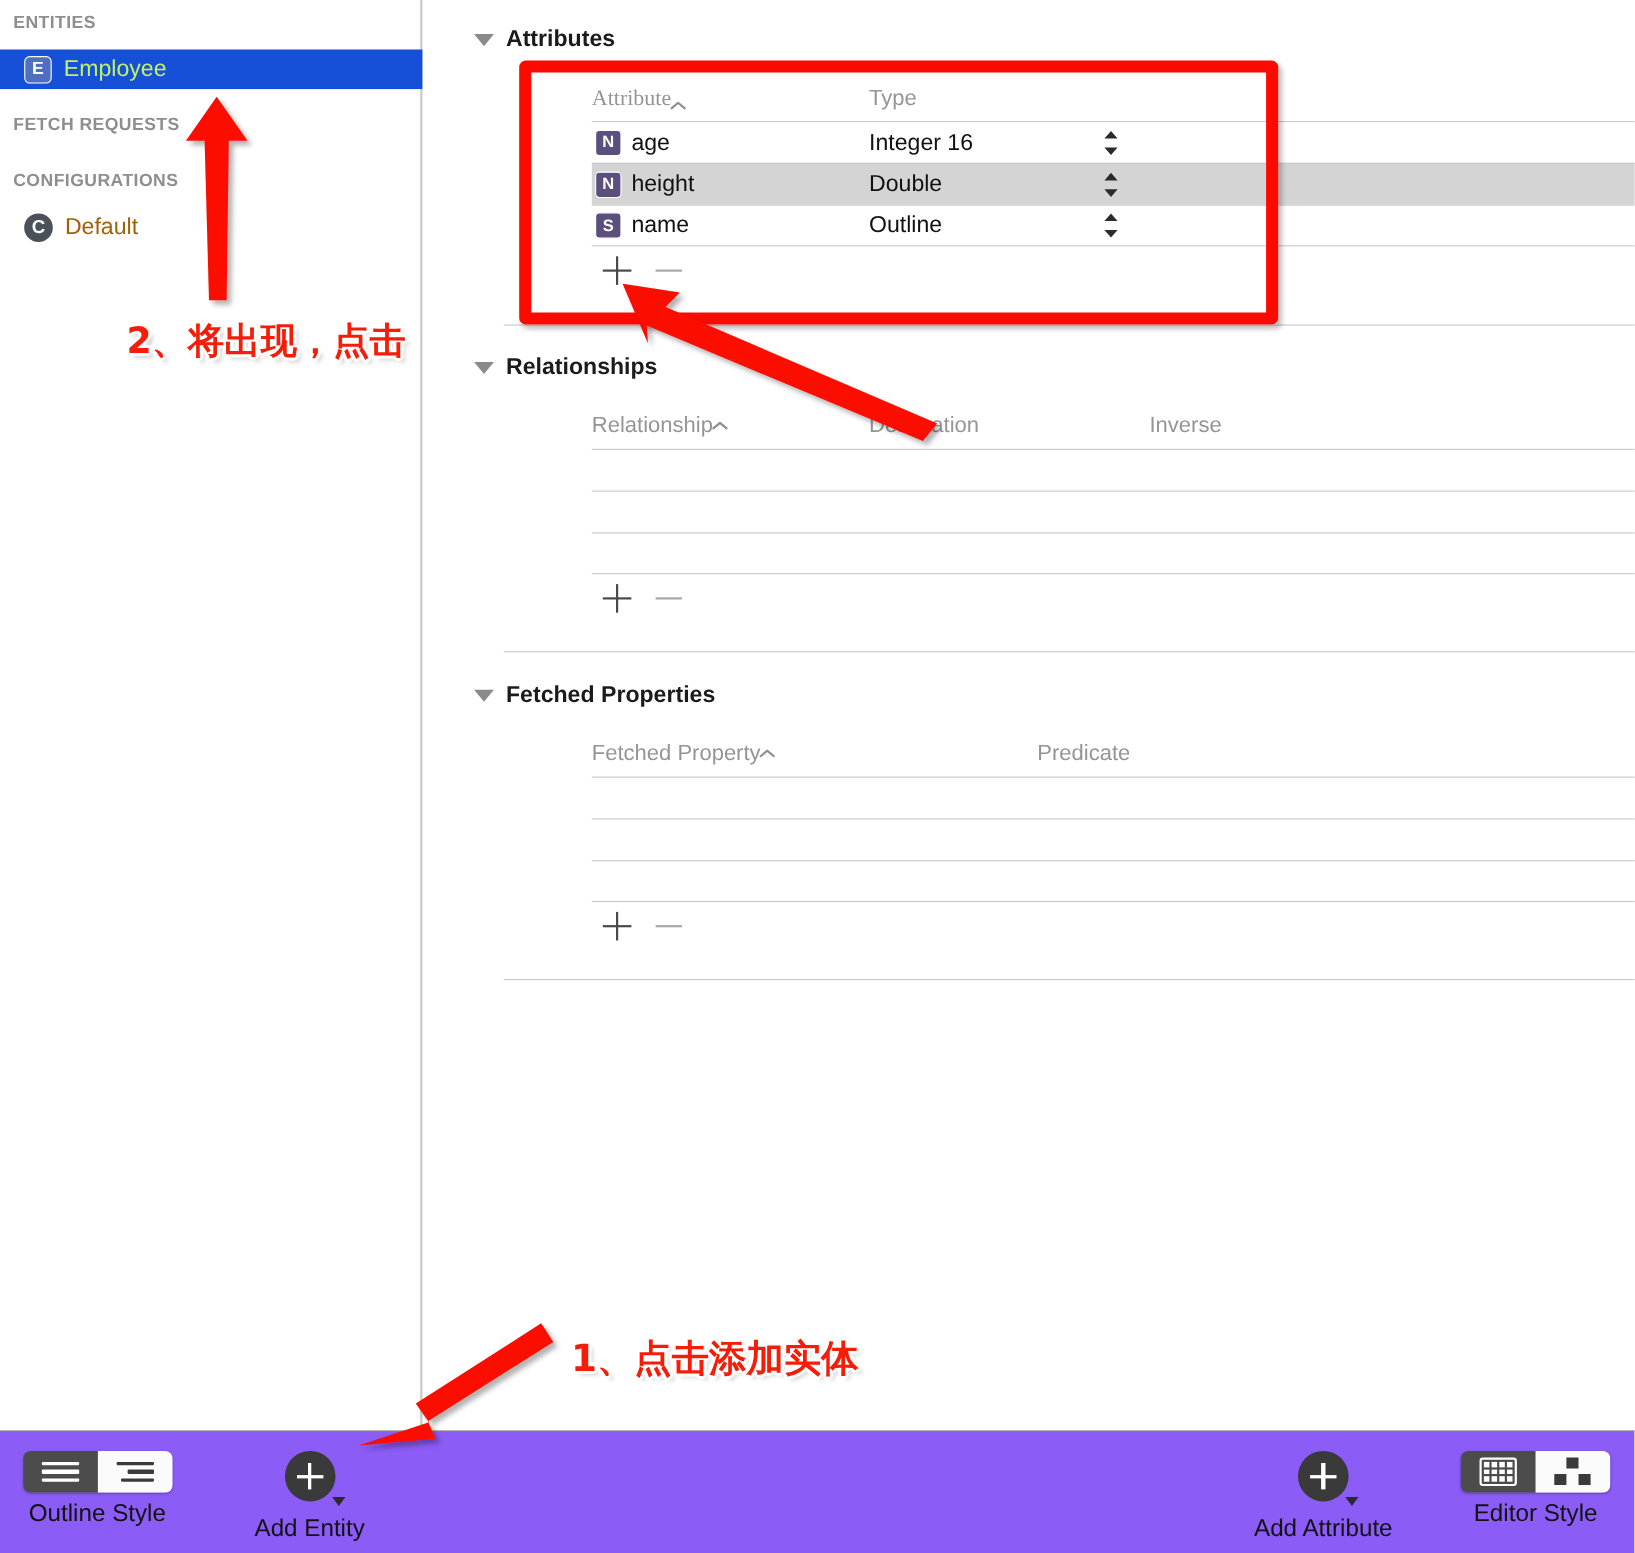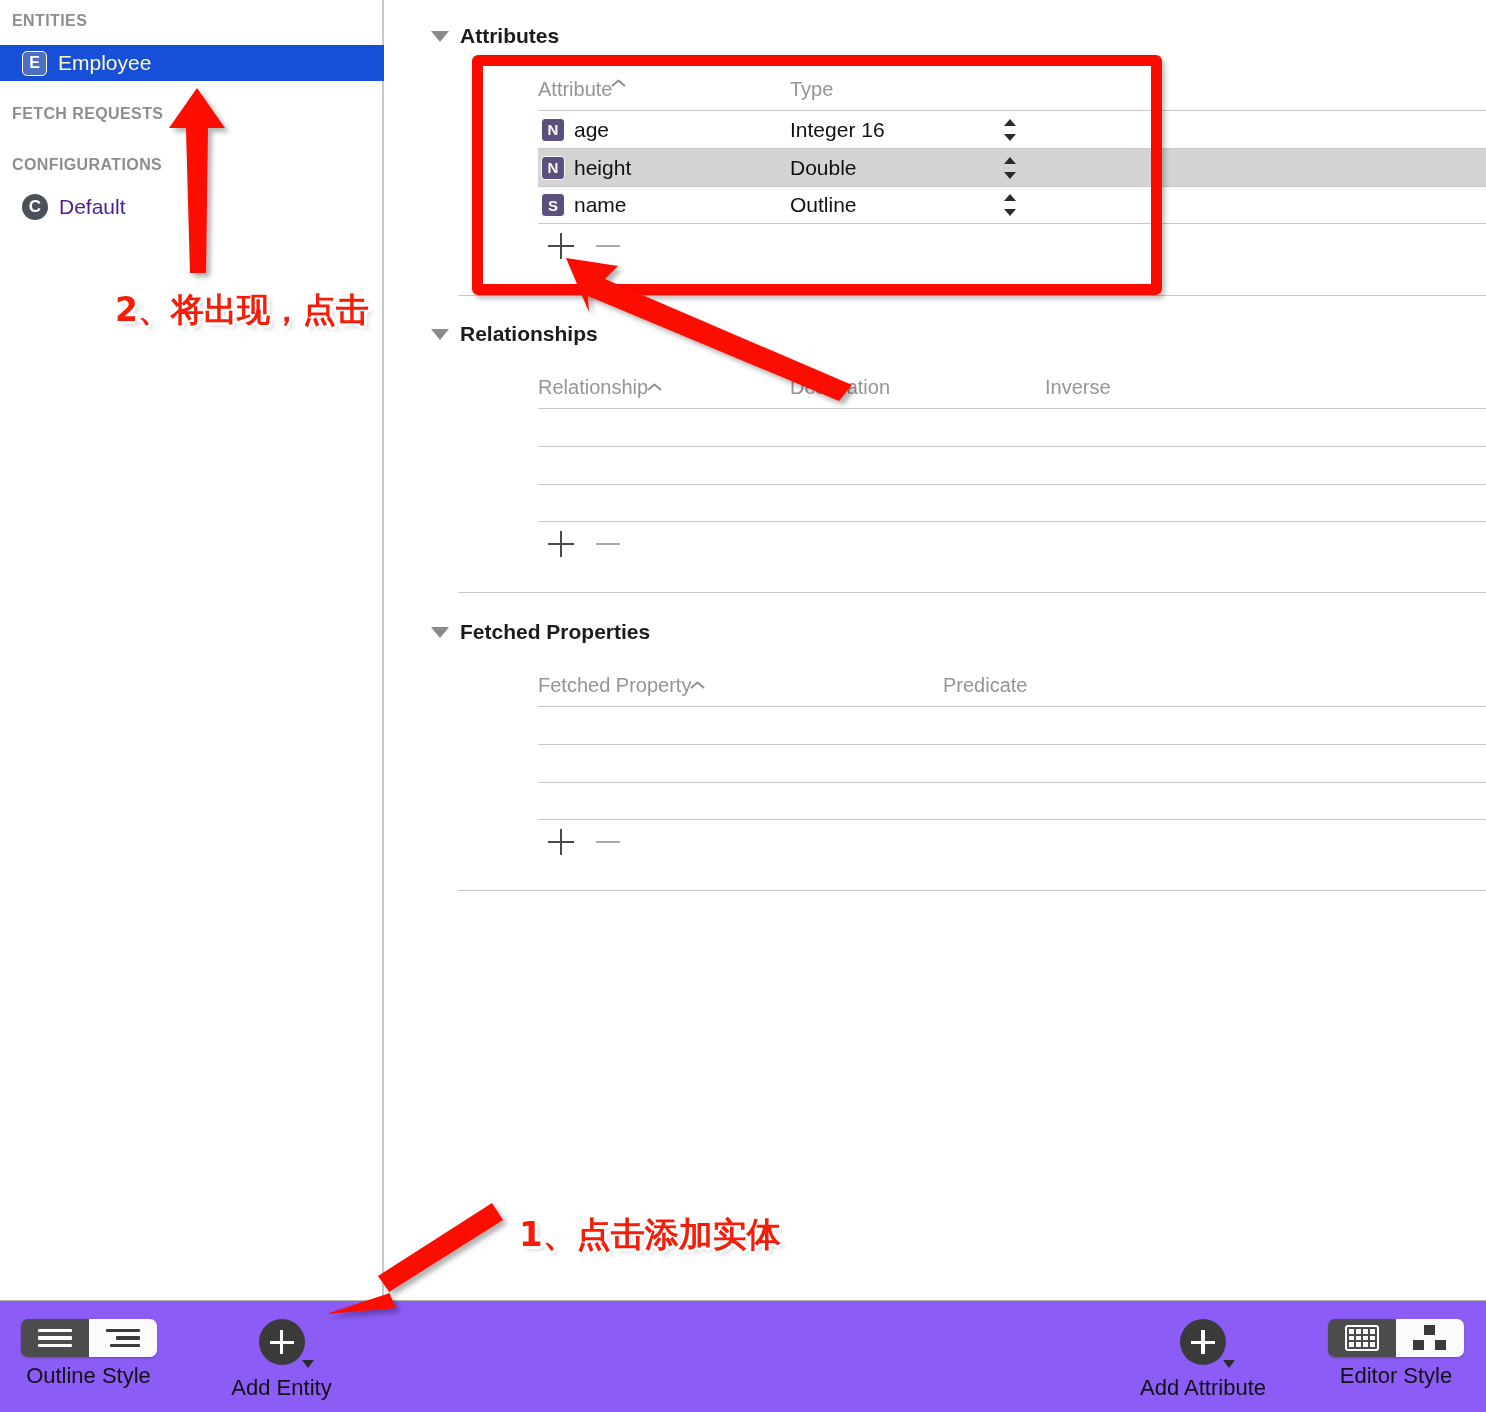--- a/index.html
+++ b/index.html
@@ -46,25 +46,25 @@
     display: flex;
     align-items: center;
     padding-left: 22px;
     box-sizing: border-box;
   }
   .side-row.selected {
     background: #1750d8;
   }
   .side-row .label {
     font-size: 21px;
-    color: #4c1d95;
+    color: #a16207;
     margin-left: 11px;
   }
   .side-row.selected .label {
-    color: #fef9c3;
+    color: #bef264;
   }
   .entity-badge {
     width: 25px; height: 25px;
     border-radius: 5px;
     background: #4f6fc0;
     border: 1px solid #ffffff;
     color: #ffffff;
     font-size: 16px;
     font-weight: 700;
     display: flex;
@@ -349,21 +349,21 @@
 
   <div id="detail">
 
     <div class="section-title" style="position:absolute; left:45px; top:24px;">
       <span class="disclosure"></span>
       <span>Attributes</span>
     </div>
 
     <div class="tbl" style="position:absolute; left:152px; top:68px;">
       <div class="col-head">
-        <div style="width:252px; display:flex; align-items:flex-start;">
+        <div style="width:252px; display:flex; align-items:flex-end;font-family:Liberation Serif, serif;">
           <span>Attribute</span>
           <span class="caret-wrap"></span>
         </div>
         <div style="width:255px;">
           <span>Type</span>
         </div>
       </div>
 
       <div class="row">
         <div class="cell-name">

